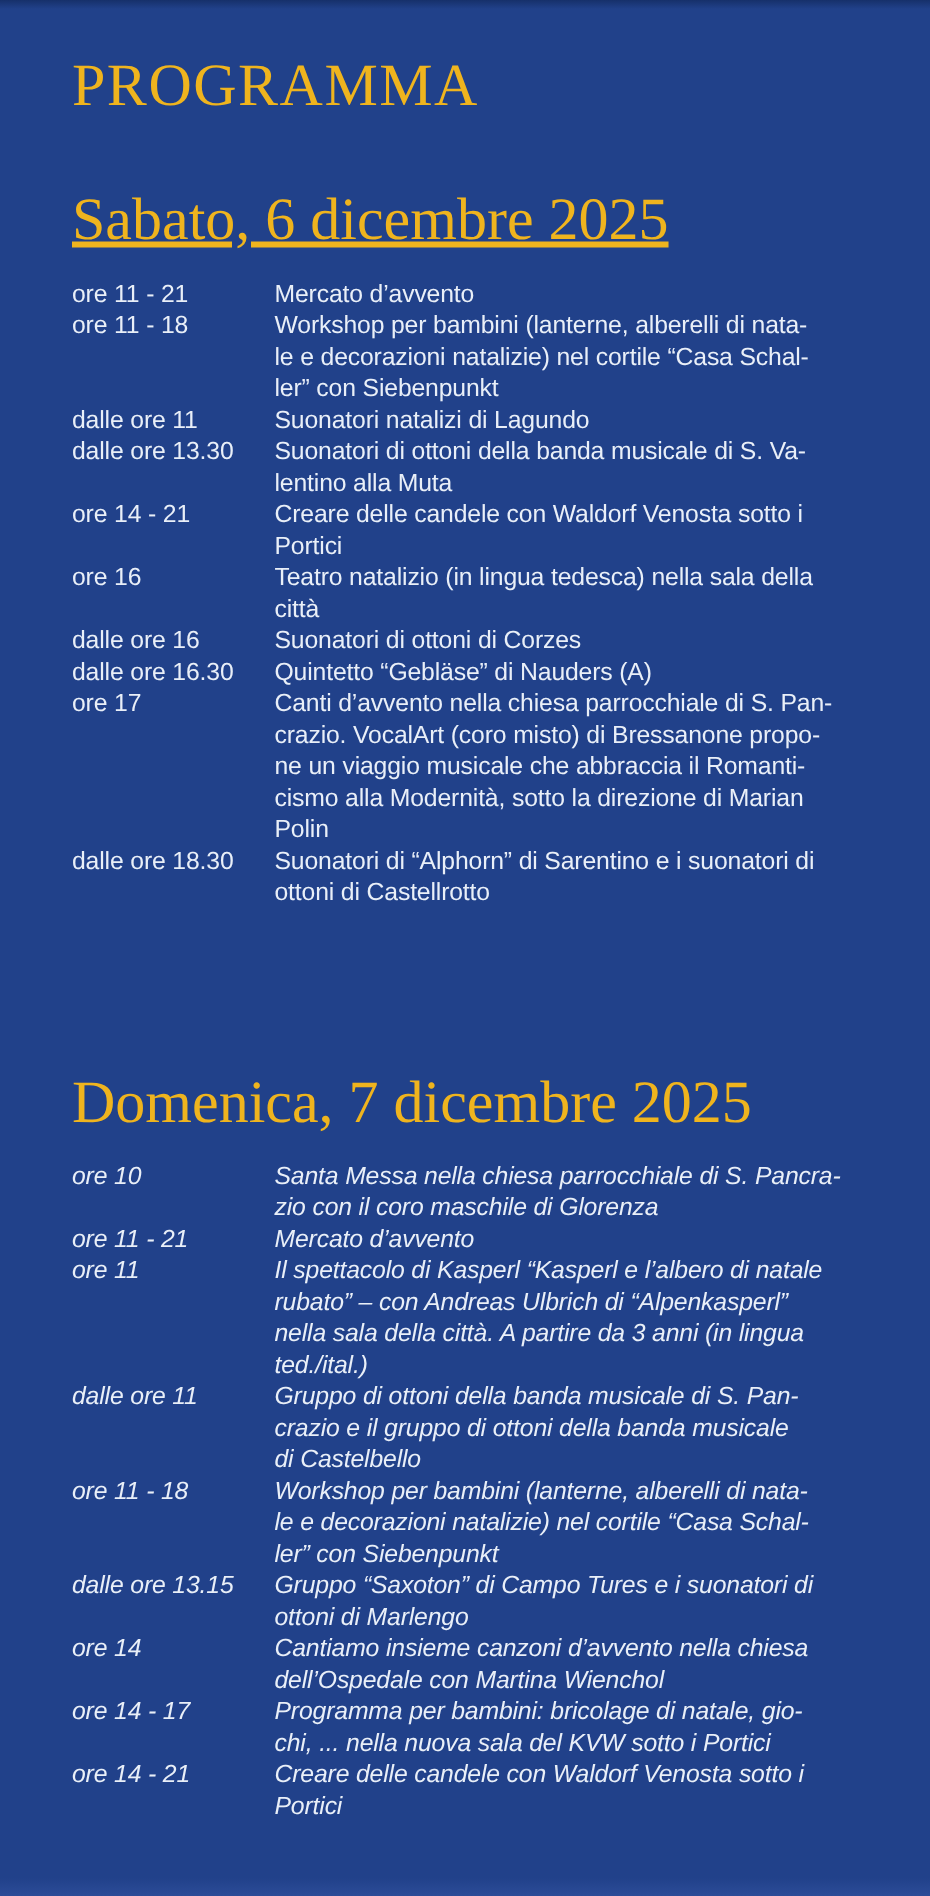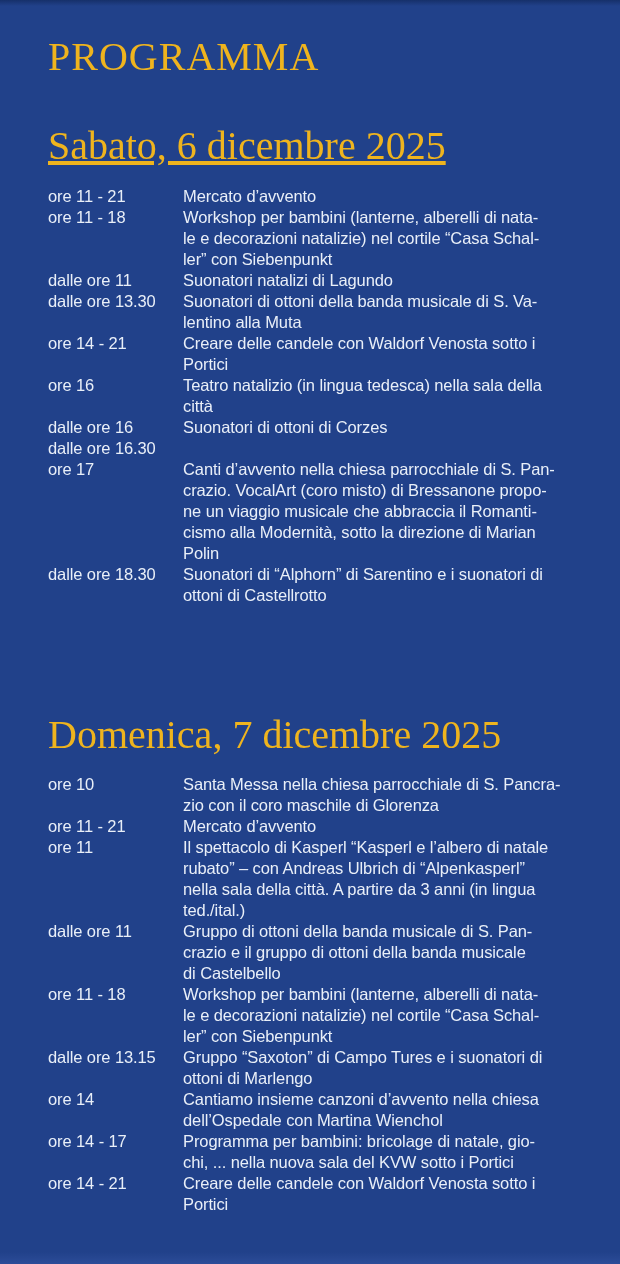--- a/index.html
+++ b/index.html
@@ -45,21 +45,21 @@
     white-space: nowrap;
   }
   .section-heading.sabato   { top: 122px; text-decoration: underline; }
   .section-heading.domenica { top: 711px; }
   .schedule {
     position: absolute;
     left: 48px;
     width: 540px;
   }
   .schedule.sabato   { top: 186px; }
-  .schedule.domenica { top: 774px; }
+  .schedule.domenica { top: 774px; font-style: italic; }
   .event-row {
     display: grid;
     grid-template-columns: 135px 404px;
     align-items: start;
   }
   .event-time {
     font-size: 16.5px;
     line-height: 21px;
     letter-spacing: -0.1px;
     white-space: nowrap;
@@ -118,20 +118,21 @@
 città</div>
   </div>
 
   <div class="event-row">
     <div class="event-time">dalle ore 16</div>
     <div class="event-description">Suonatori di ottoni di Corzes</div>
   </div>
 
   <div class="event-row">
     <div class="event-time">dalle ore 16.30</div>
+    <div class="event-description">Quintetto “Gebläse” di Nauders (A)</div>
   </div>
 
   <div class="event-row">
     <div class="event-time">ore 17</div>
     <div class="event-description">Canti d’avvento nella chiesa parrocchiale di S. Pan-
 crazio. VocalArt (coro misto) di Bressanone propo-
 ne un viaggio musicale che abbraccia il Romanti-
 cismo alla Modernità, sotto la direzione di Marian
 Polin</div>
   </div>

